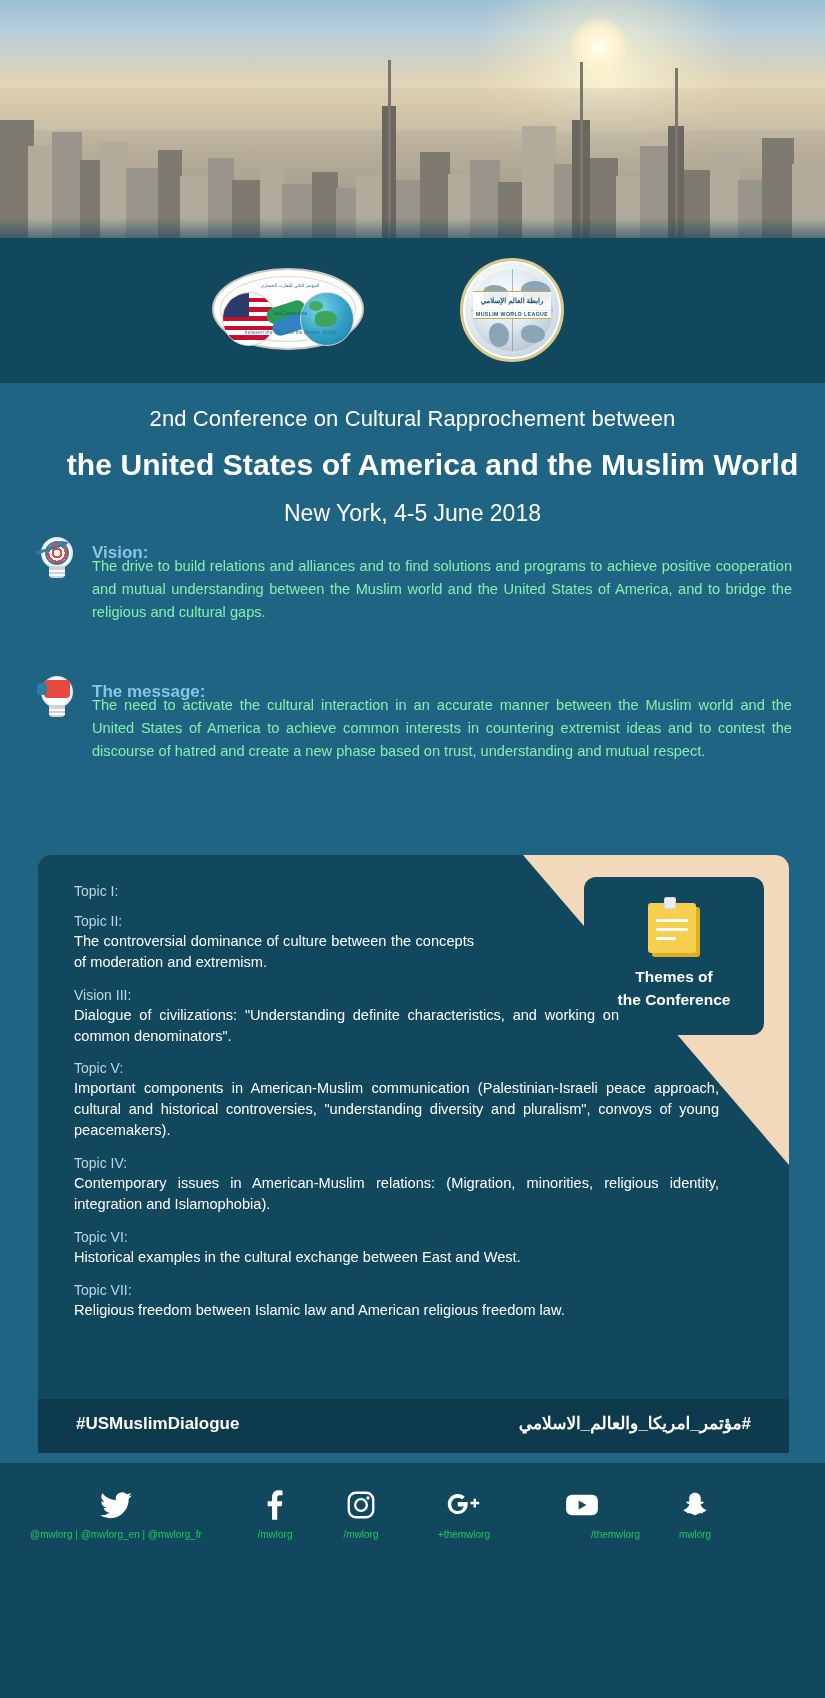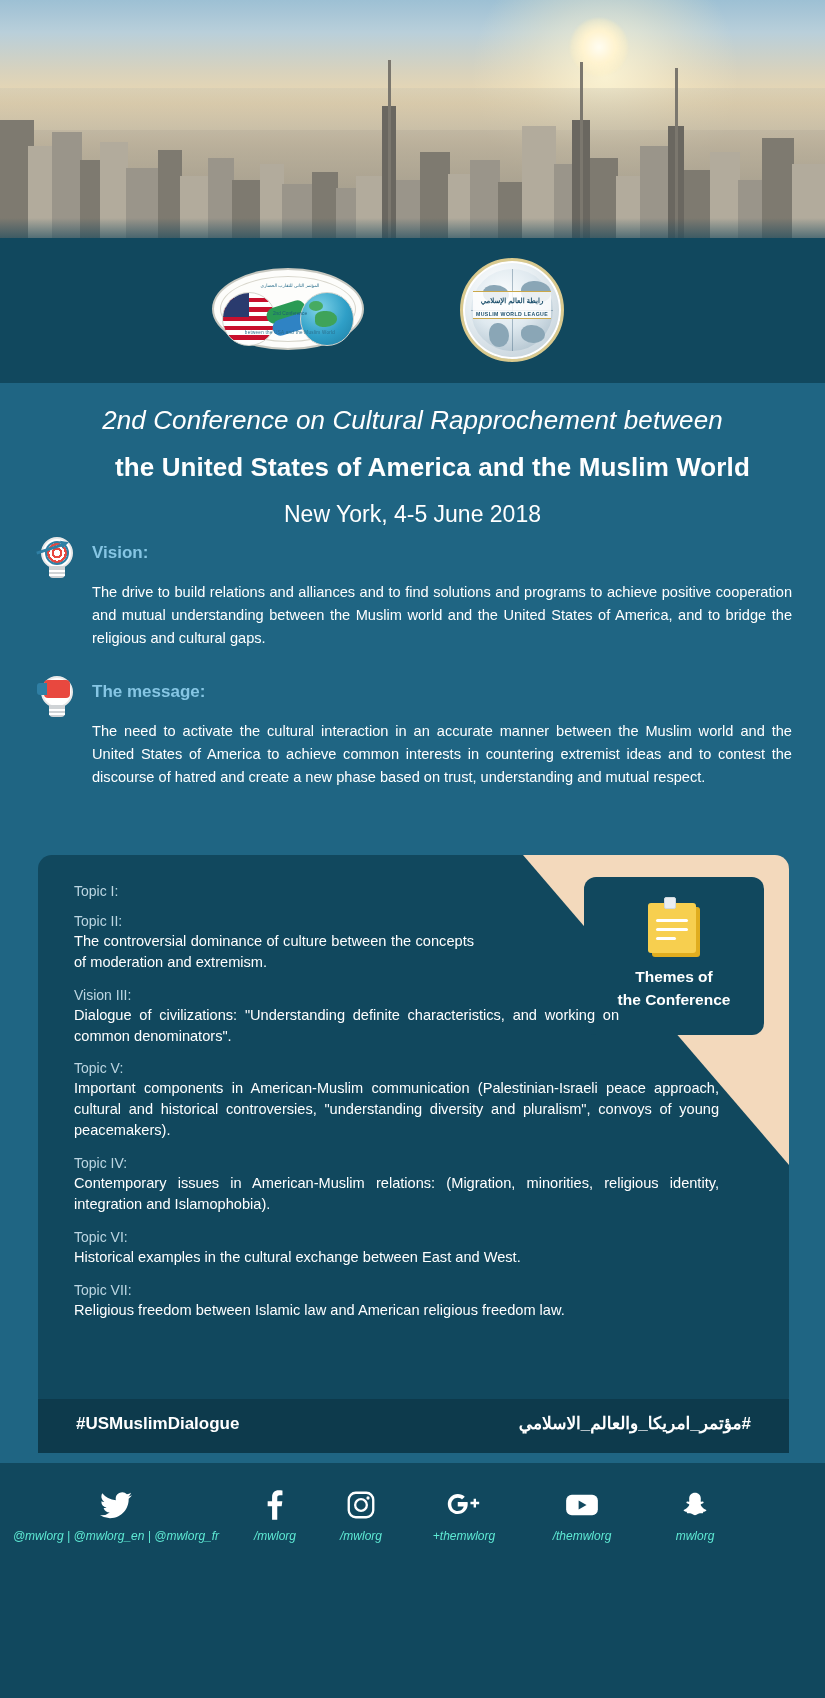--- a/index.html
+++ b/index.html
@@ -152,25 +152,25 @@
   }
   .logo-b .band {
     position:absolute; left: 10px; right: 10px; top: 30px; height: 28px;
     background: rgba(255,255,255,0.82);
     border-top: 1px solid #caa84a; border-bottom: 1px solid #caa84a;
   }
 
   
   .titles { position: absolute; left: 0; top: 383px; width: 825px; text-align: center; }
   .t1 {
-    font-size: 26px; color: #ffffff; line-height: 1.05; padding-top: 24px;
-    font-weight: 400; letter-spacing: .1px; font-style: italic;
+    font-size: 22px; color: #ffffff; line-height: 1.05; padding-top: 24px;
+    font-weight: 400; letter-spacing: .1px;
   }
   .t2 {
-    font-size: 26px; color: #ffffff; font-weight: bold; padding-top: 18px; letter-spacing: .1px; padding-left: 40px;
+    font-size: 30px; color: #ffffff; font-weight: bold; padding-top: 18px; letter-spacing: .1px; padding-left: 40px;
   }
   .t3 {
     font-size: 23px; color: #ffffff; padding-top: 18px; font-weight: 400;
   }
 
   
   .block { position: absolute; left: 34px; width: 760px; }
   .bicon { position: absolute; left: 0; top: 0; width: 46px; height: 48px; }
   .bulb {
     position:absolute; left: 7px; top: 2px; width: 32px; height: 32px; border-radius: 50%;
@@ -205,22 +205,22 @@
   }
   .megaphone:before{
     content:""; position:absolute; left: -7px; top: 3px; width: 10px; height: 12px;
     background:#2f7fa4; border-radius: 3px 0 0 3px;
   }
   .heading {
     position: absolute; left: 58px; top: 8px;
     font-size: 17px; font-weight: bold; color: #86c6e4;
   }
   .body {
-    position: absolute; left: 58px; top: 46px; width: 700px;
-    font-size: 14.6px; line-height: 1.58; color: #ffffff;
+    position: absolute; left: 58px; top: 20px; width: 700px;
+    font-size: 14.6px; line-height: 1.58; color: #86efac;
     text-align: justify;
   }
 
   
   .panel {
     position: absolute; left: 38px; top: 855px; width: 751px; height: 556px;
     background: #11485e; border-radius: 14px;
     overflow: hidden;
   }
   .panel-corner {
@@ -277,21 +277,21 @@
   .footer {
     position: absolute; left: 0; top: 1463px; width: 825px; height: 235px;
     background: #11485e;
   }
   .social {
     position: absolute; left: 0; top: 22px; width: 825px;
     display: flex; align-items: flex-start;
   }
   .scell { text-align: center; }
   .sicon { height: 40px; display:flex; align-items:center; justify-content:center; }
-  .shandle { font-size: 12px; color: #5eead4; margin-top: 4px; white-space: nowrap; font-style: italic; }
+  .shandle { font-size: 10px; color: #22c55e; margin-top: 4px; white-space: nowrap; }
   svg { display:block; }
 </style>
 </head>
 <body>
 
 <div class="page">
 
   <div class="hero">
     <div class="sky"></div>
     <div class="sunglow"></div>
@@ -489,21 +489,21 @@
       <div class="scell" style="width:120px;">
         <div class="sicon">
           <svg width="34" height="26" viewBox="0 0 30 22">
             <path fill="#ffffff" d="M9.5 9.3v3.1h5.2c-.2 1.3-1.6 3.9-5.2 3.9-3.1 0-5.7-2.6-5.7-5.8S6.4 4.7 9.5 4.7c1.8 0 3 .8 3.7 1.4l2.5-2.4C14.1 2.2 12 1.3 9.5 1.3 4.6 1.3.7 5.2.7 10.1S4.6 19 9.5 19c5.3 0 8.8-3.7 8.8-9 0-.6-.1-1.1-.2-1.6H9.5z"></path>
             <path fill="#ffffff" d="M25.6 8.2V5.4h-2.1v2.8h-2.8v2.1h2.8v2.8h2.1v-2.8h2.8V8.2z"></path>
           </svg>
         </div>
         <div class="shandle">+themwlorg</div>
       </div>
 
-      <div class="scell" style="width:116px;">
+      <div class="scell" style="width:116px;text-align:right;">
         <div class="sicon">
           <svg width="34" height="26" viewBox="0 0 30 22">
             <rect x="1" y="2" width="28" height="18" rx="5" fill="#ffffff"></rect>
             <path d="M12 7l7 4-7 4z" fill="#11485e"></path>
           </svg>
         </div>
         <div class="shandle">/themwlorg</div>
       </div>
 
       <div class="scell" style="width:110px;">

